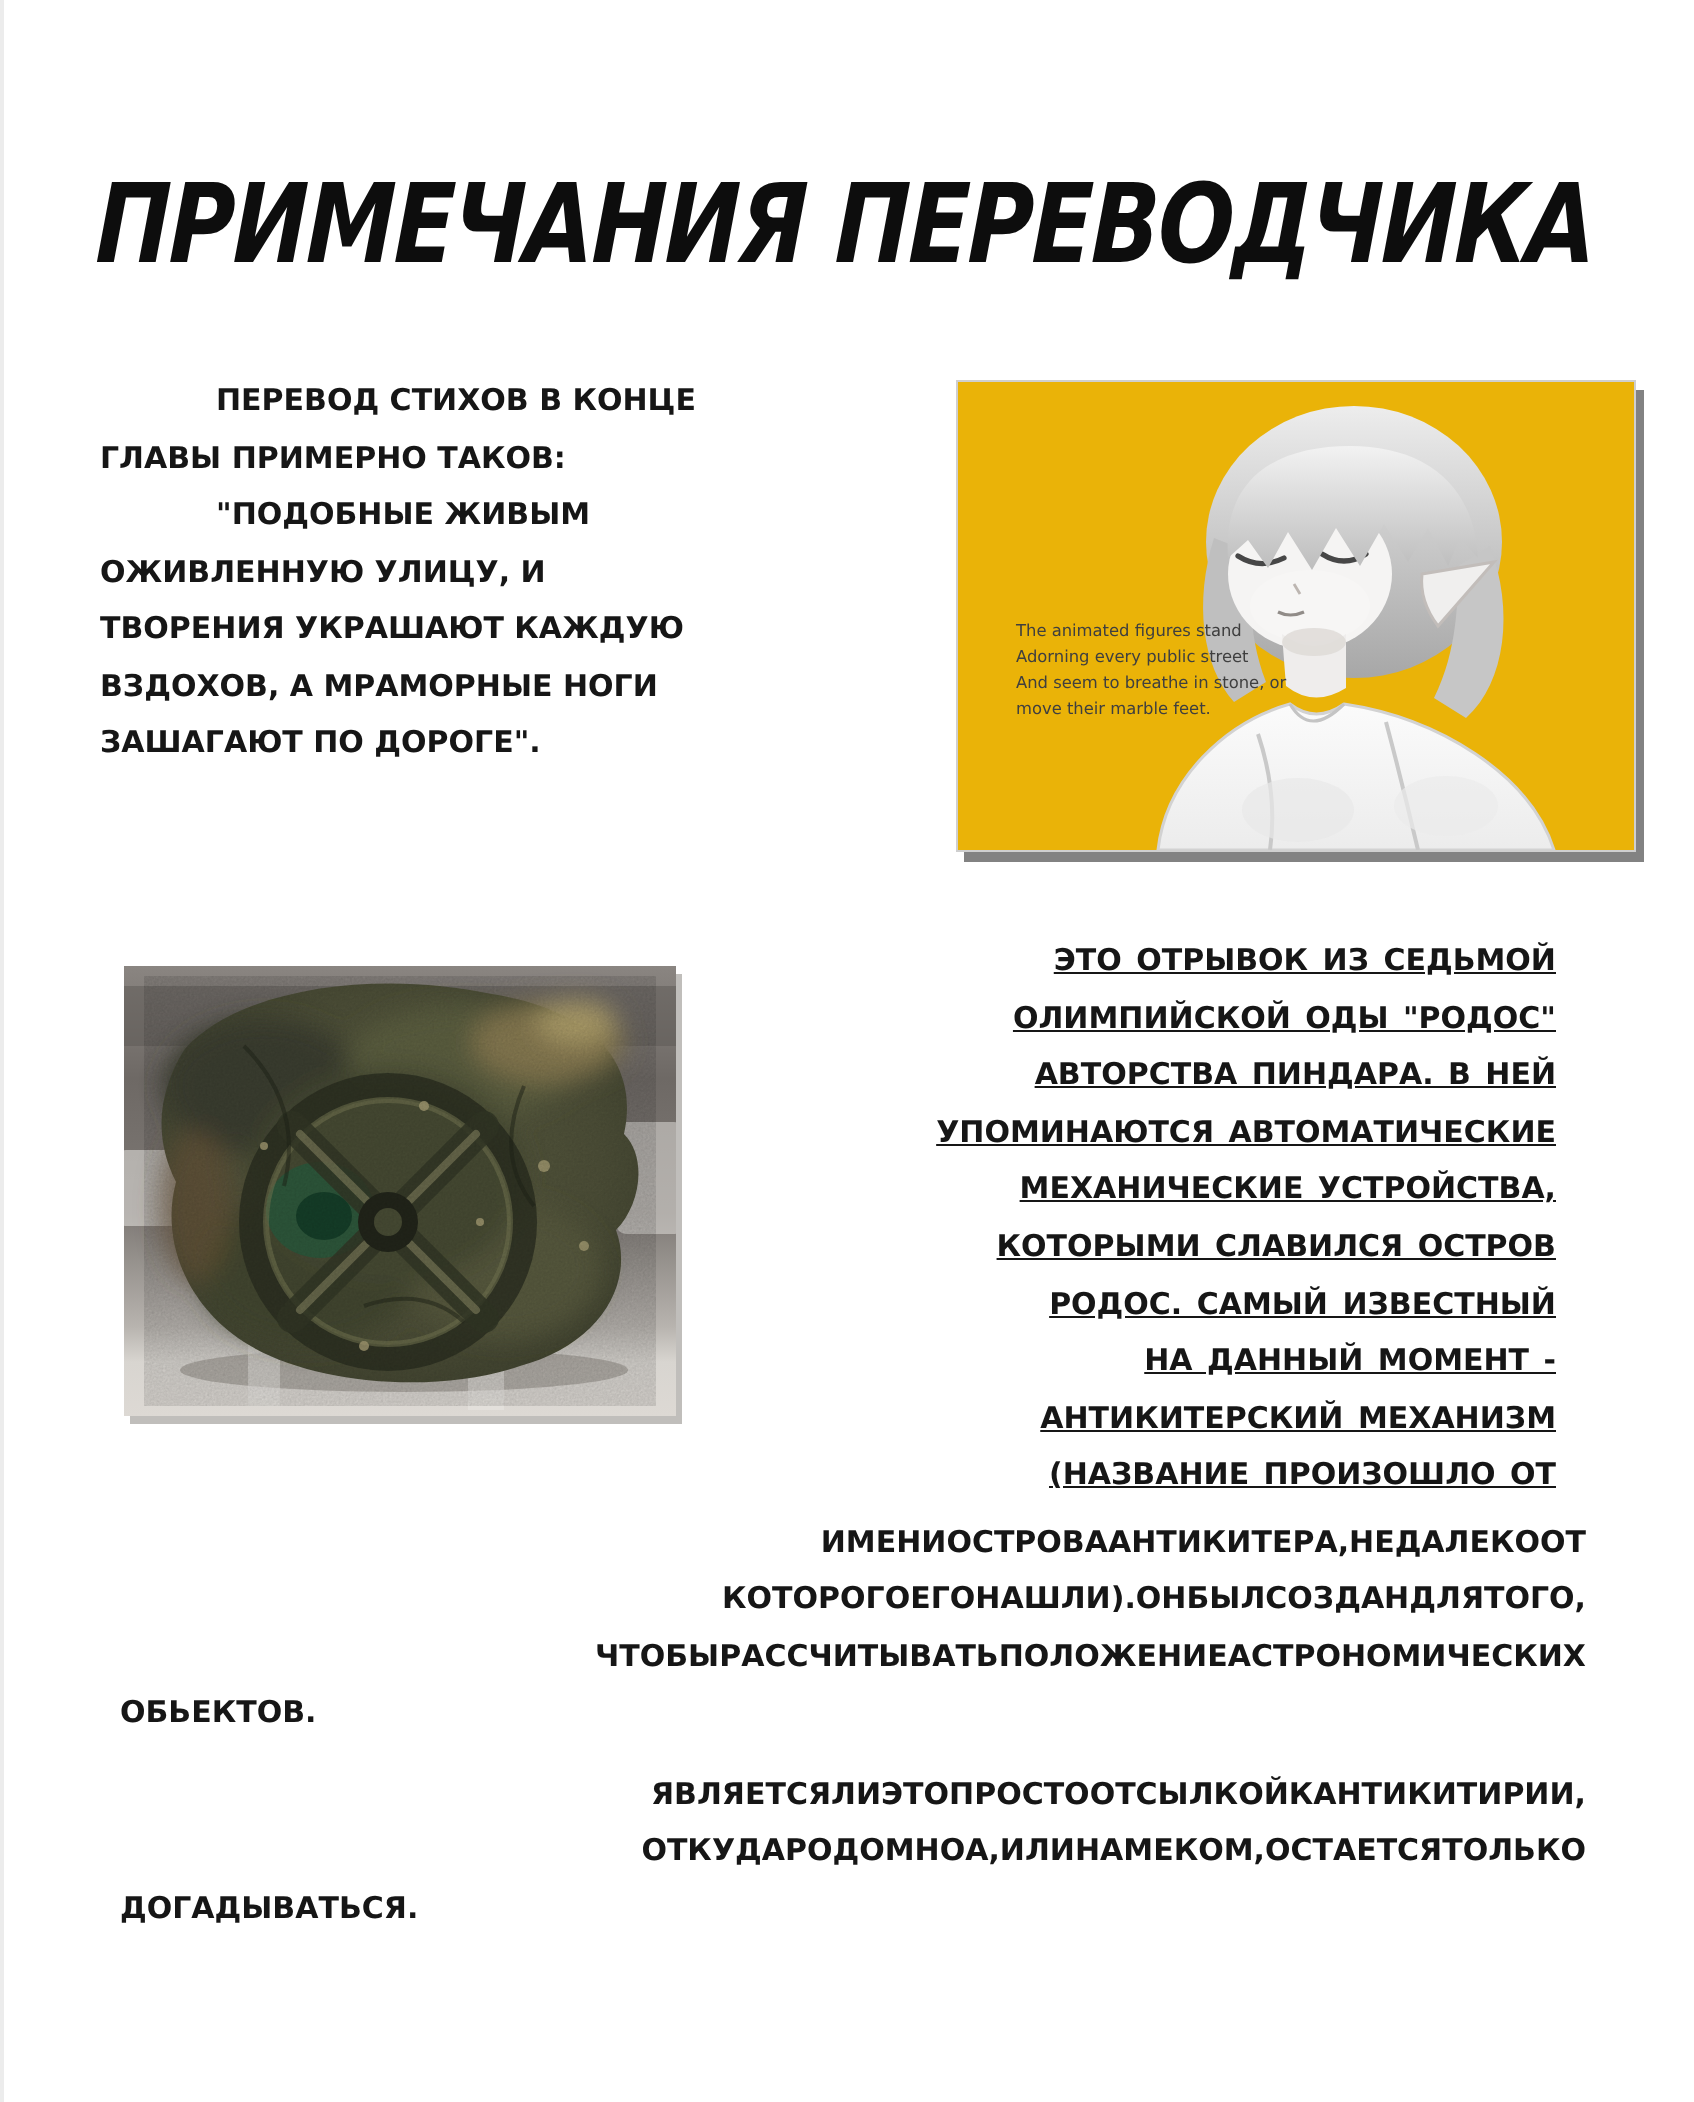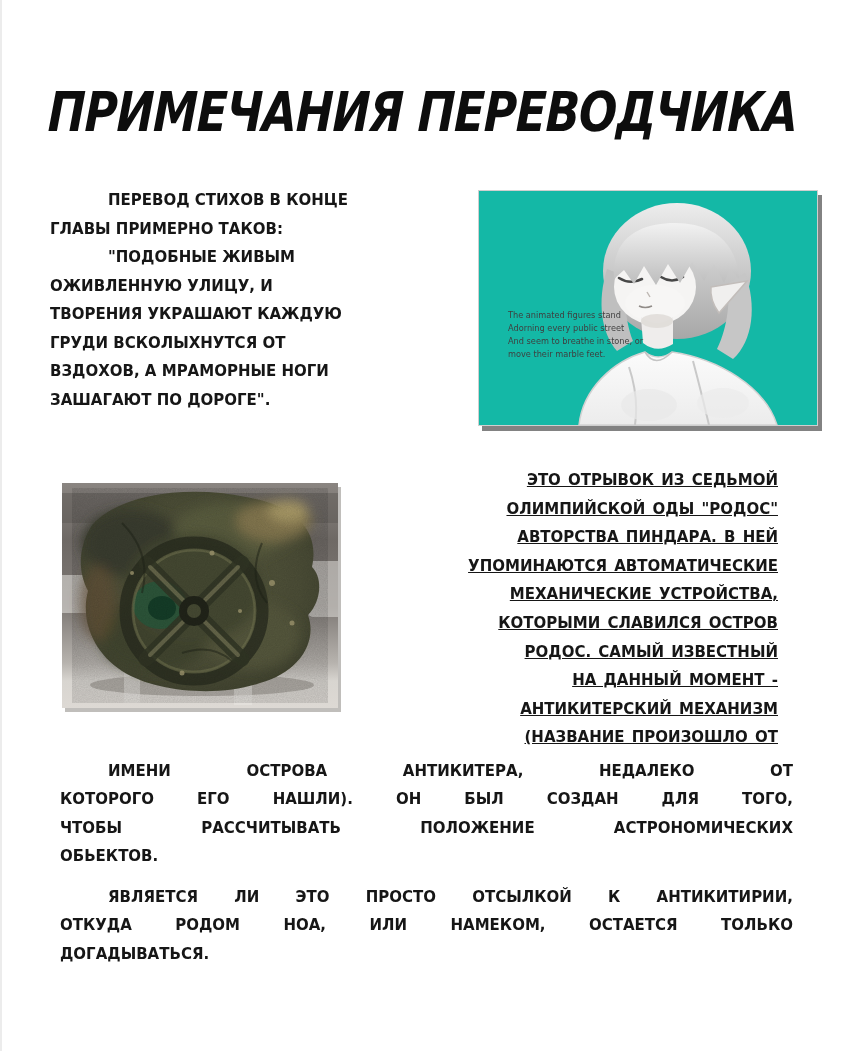--- a/index.html
+++ b/index.html
@@ -21,27 +21,27 @@
   }
 
   
   .txt{position:absolute;font-size:15px;font-weight:bold;color:#161616;}
   .txt .line{white-space:nowrap;}
   .note-top{left:50px;top:186px;width:414px;line-height:28.5px;text-align:left;}
   .note-top .indent{padding-left:58px;}
   .note-mid-right{right:69px;top:466px;width:430px;line-height:28.6px;text-align:right;word-spacing:2px;text-decoration:underline;}
   .note-mid-full{left:60px;top:757px;width:733px;line-height:28.4px;}
   .note-bottom{left:60px;top:872px;width:733px;line-height:28.4px;margin-top:11px;}
-  .line-just{display:flex;justify-content:space-between;white-space:nowrap;gap:16px;}
+  .line-just{display:flex;justify-content:flex-end;white-space:nowrap;}
   .line-just.indent{padding-left:48px;}
 
   
   .poem-img{
     position:absolute;left:478px;top:190px;width:340px;height:236px;
-    background:#14b8a6;border:1px solid #cfcfcf;box-sizing:border-box;
+    background:#eab308;border:1px solid #cfcfcf;box-sizing:border-box;
     box-shadow:4px 5px 0 rgba(108,108,108,0.85);
   }
   .mech-img{
     position:absolute;left:62px;top:483px;width:276px;height:225px;
     box-shadow:3px 4px 0 rgba(150,146,141,0.6);
   }
   svg{display:block;}
 </style>
 </head>
 <body>
@@ -49,21 +49,20 @@
 <div class="edge-strip"></div>
 
 <div class="title">ПРИМЕЧАНИЯ ПЕРЕВОДЧИКА</div>
 
 <div class="txt note-top">
   <div class="line indent">ПЕРЕВОД СТИХОВ В КОНЦЕ</div>
   <div class="line">ГЛАВЫ ПРИМЕРНО ТАКОВ:</div>
   <div class="line indent">"ПОДОБНЫЕ ЖИВЫМ</div>
   <div class="line">ОЖИВЛЕННУЮ УЛИЦУ, И</div>
   <div class="line">ТВОРЕНИЯ УКРАШАЮТ КАЖДУЮ</div>
-  <div class="line">ГРУДИ ВСКОЛЫХНУТСЯ ОТ</div>
   <div class="line">ВЗДОХОВ, А МРАМОРНЫЕ НОГИ</div>
   <div class="line">ЗАШАГАЮТ ПО ДОРОГЕ".</div>
 </div>
 
 <div class="poem-img">
   <svg width="338" height="234" viewBox="0 0 338 234">
     <defs>
       <linearGradient id="gHair" x1="0" y1="0" x2="0" y2="1">
         <stop offset="0" stop-color="#ededed"></stop>
           <stop offset="0.5" stop-color="#c9c9c9"></stop>

